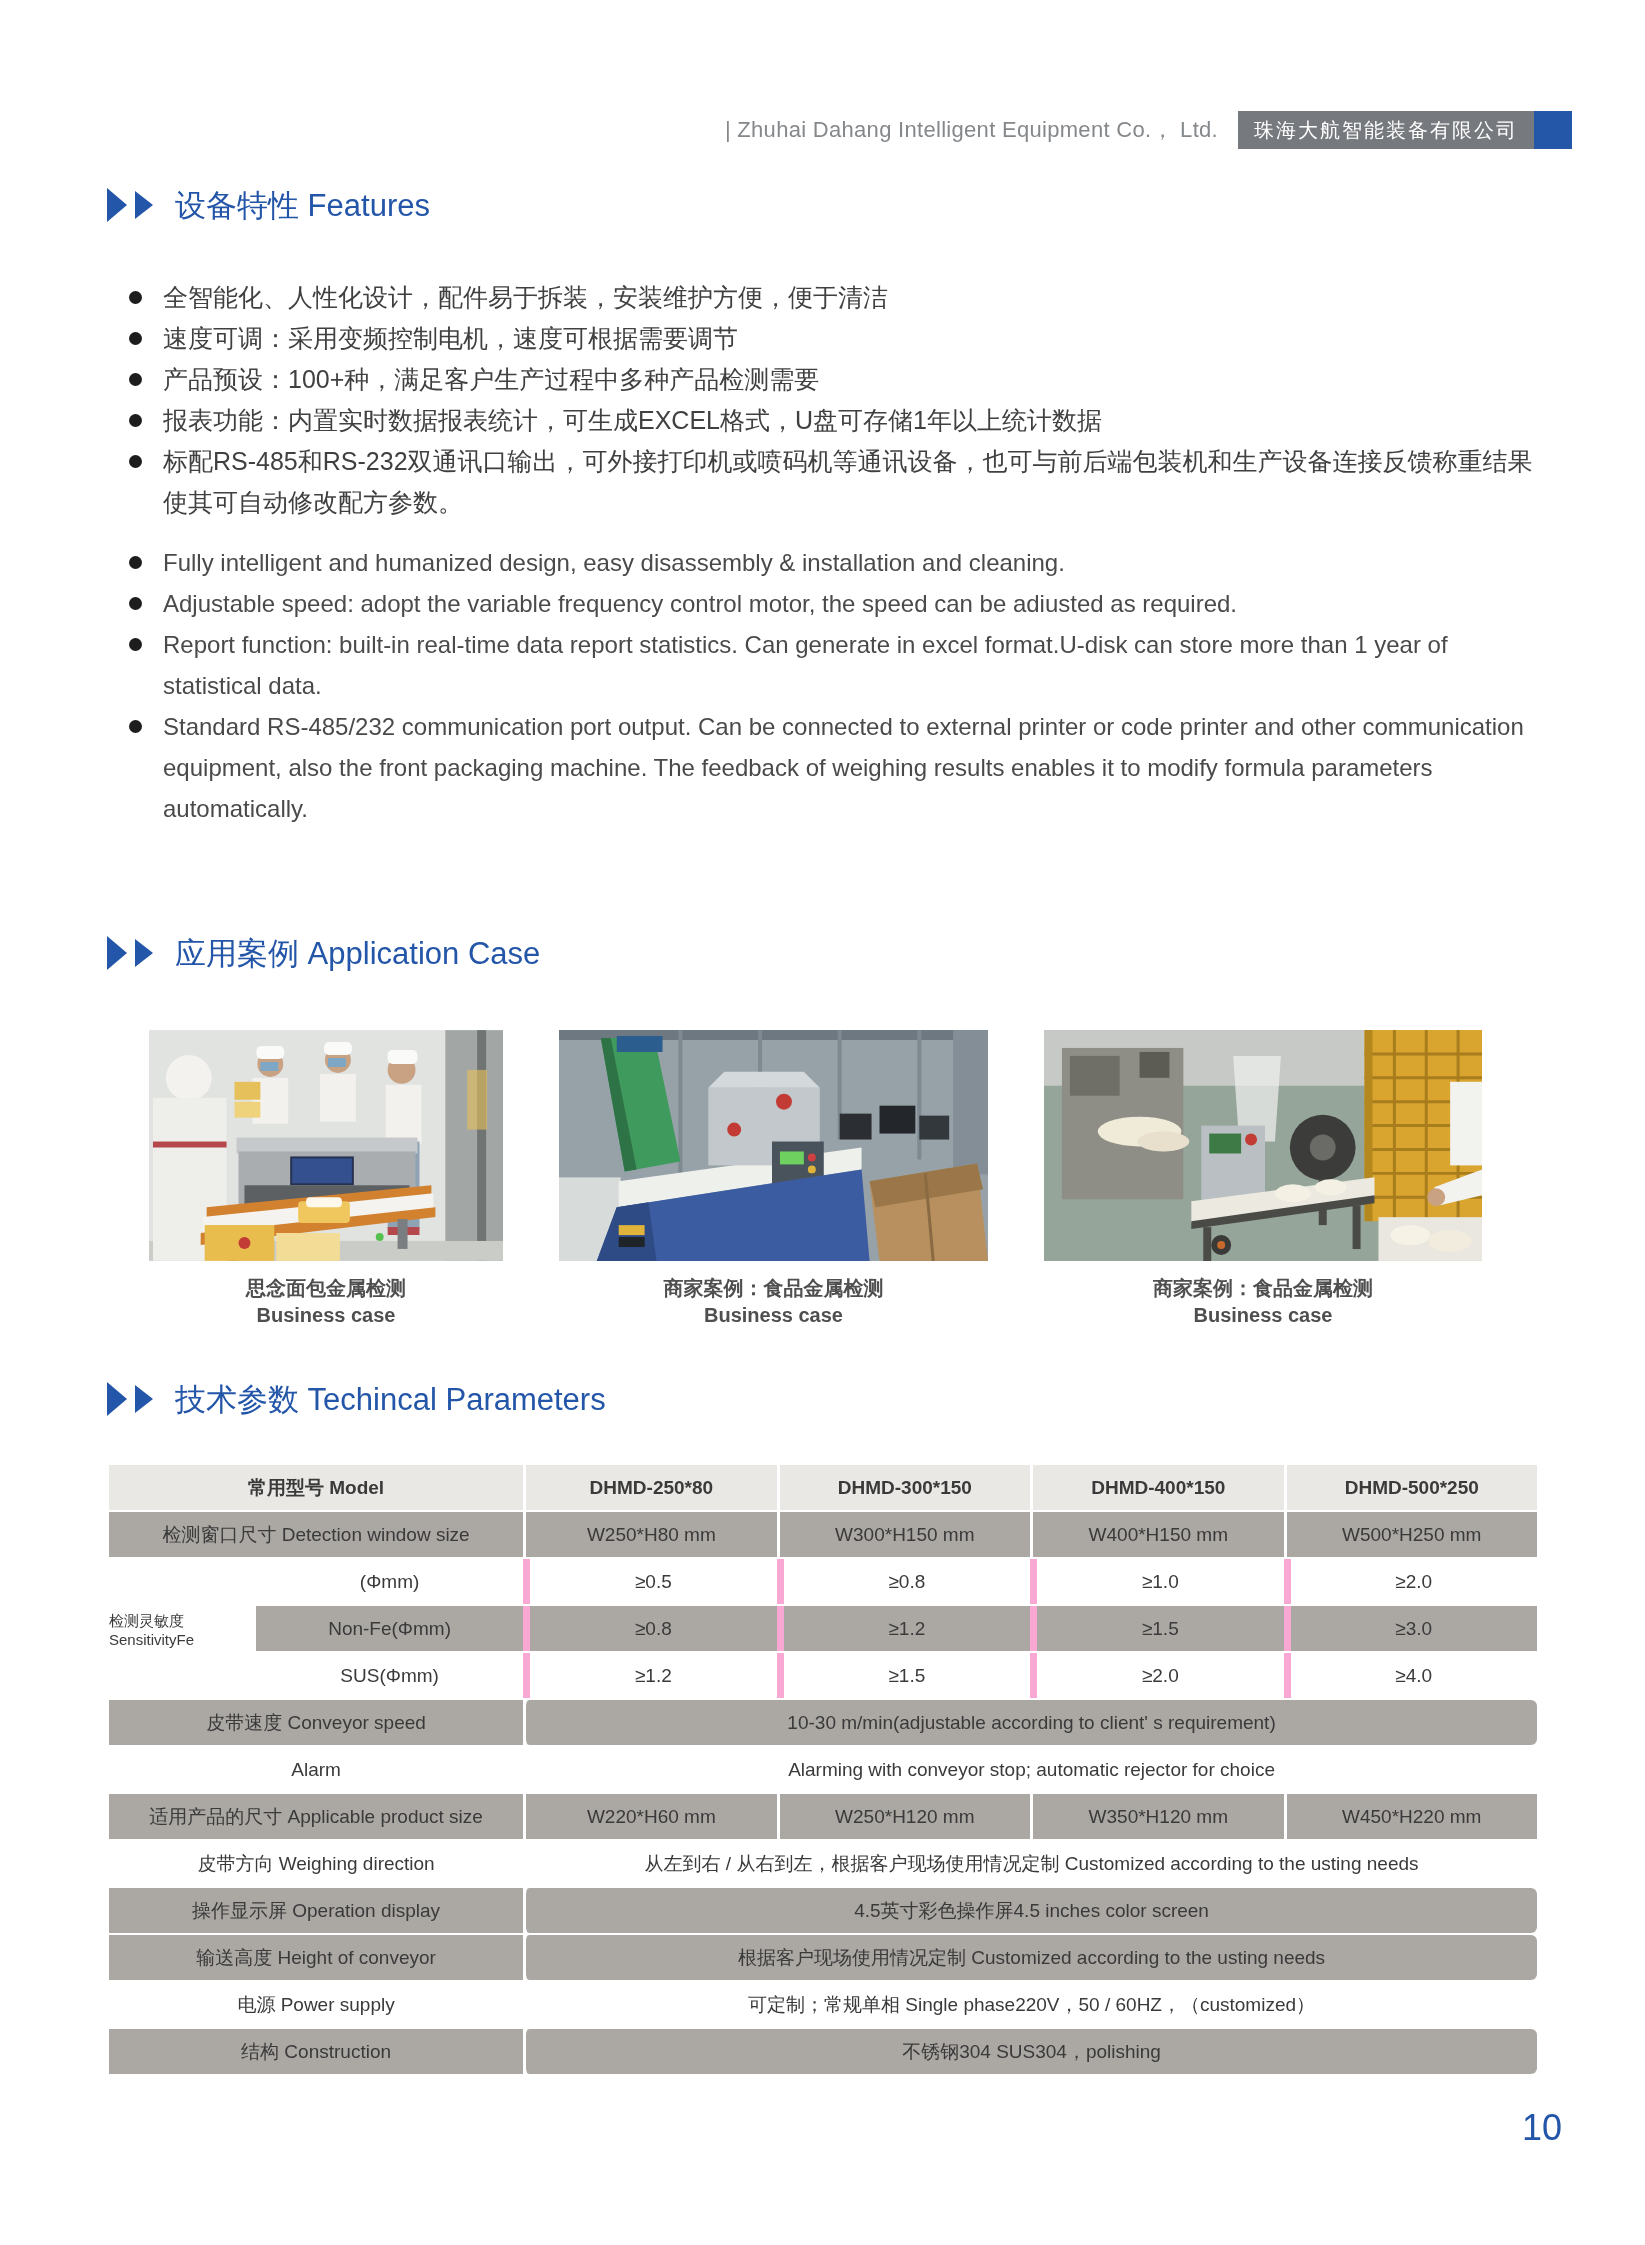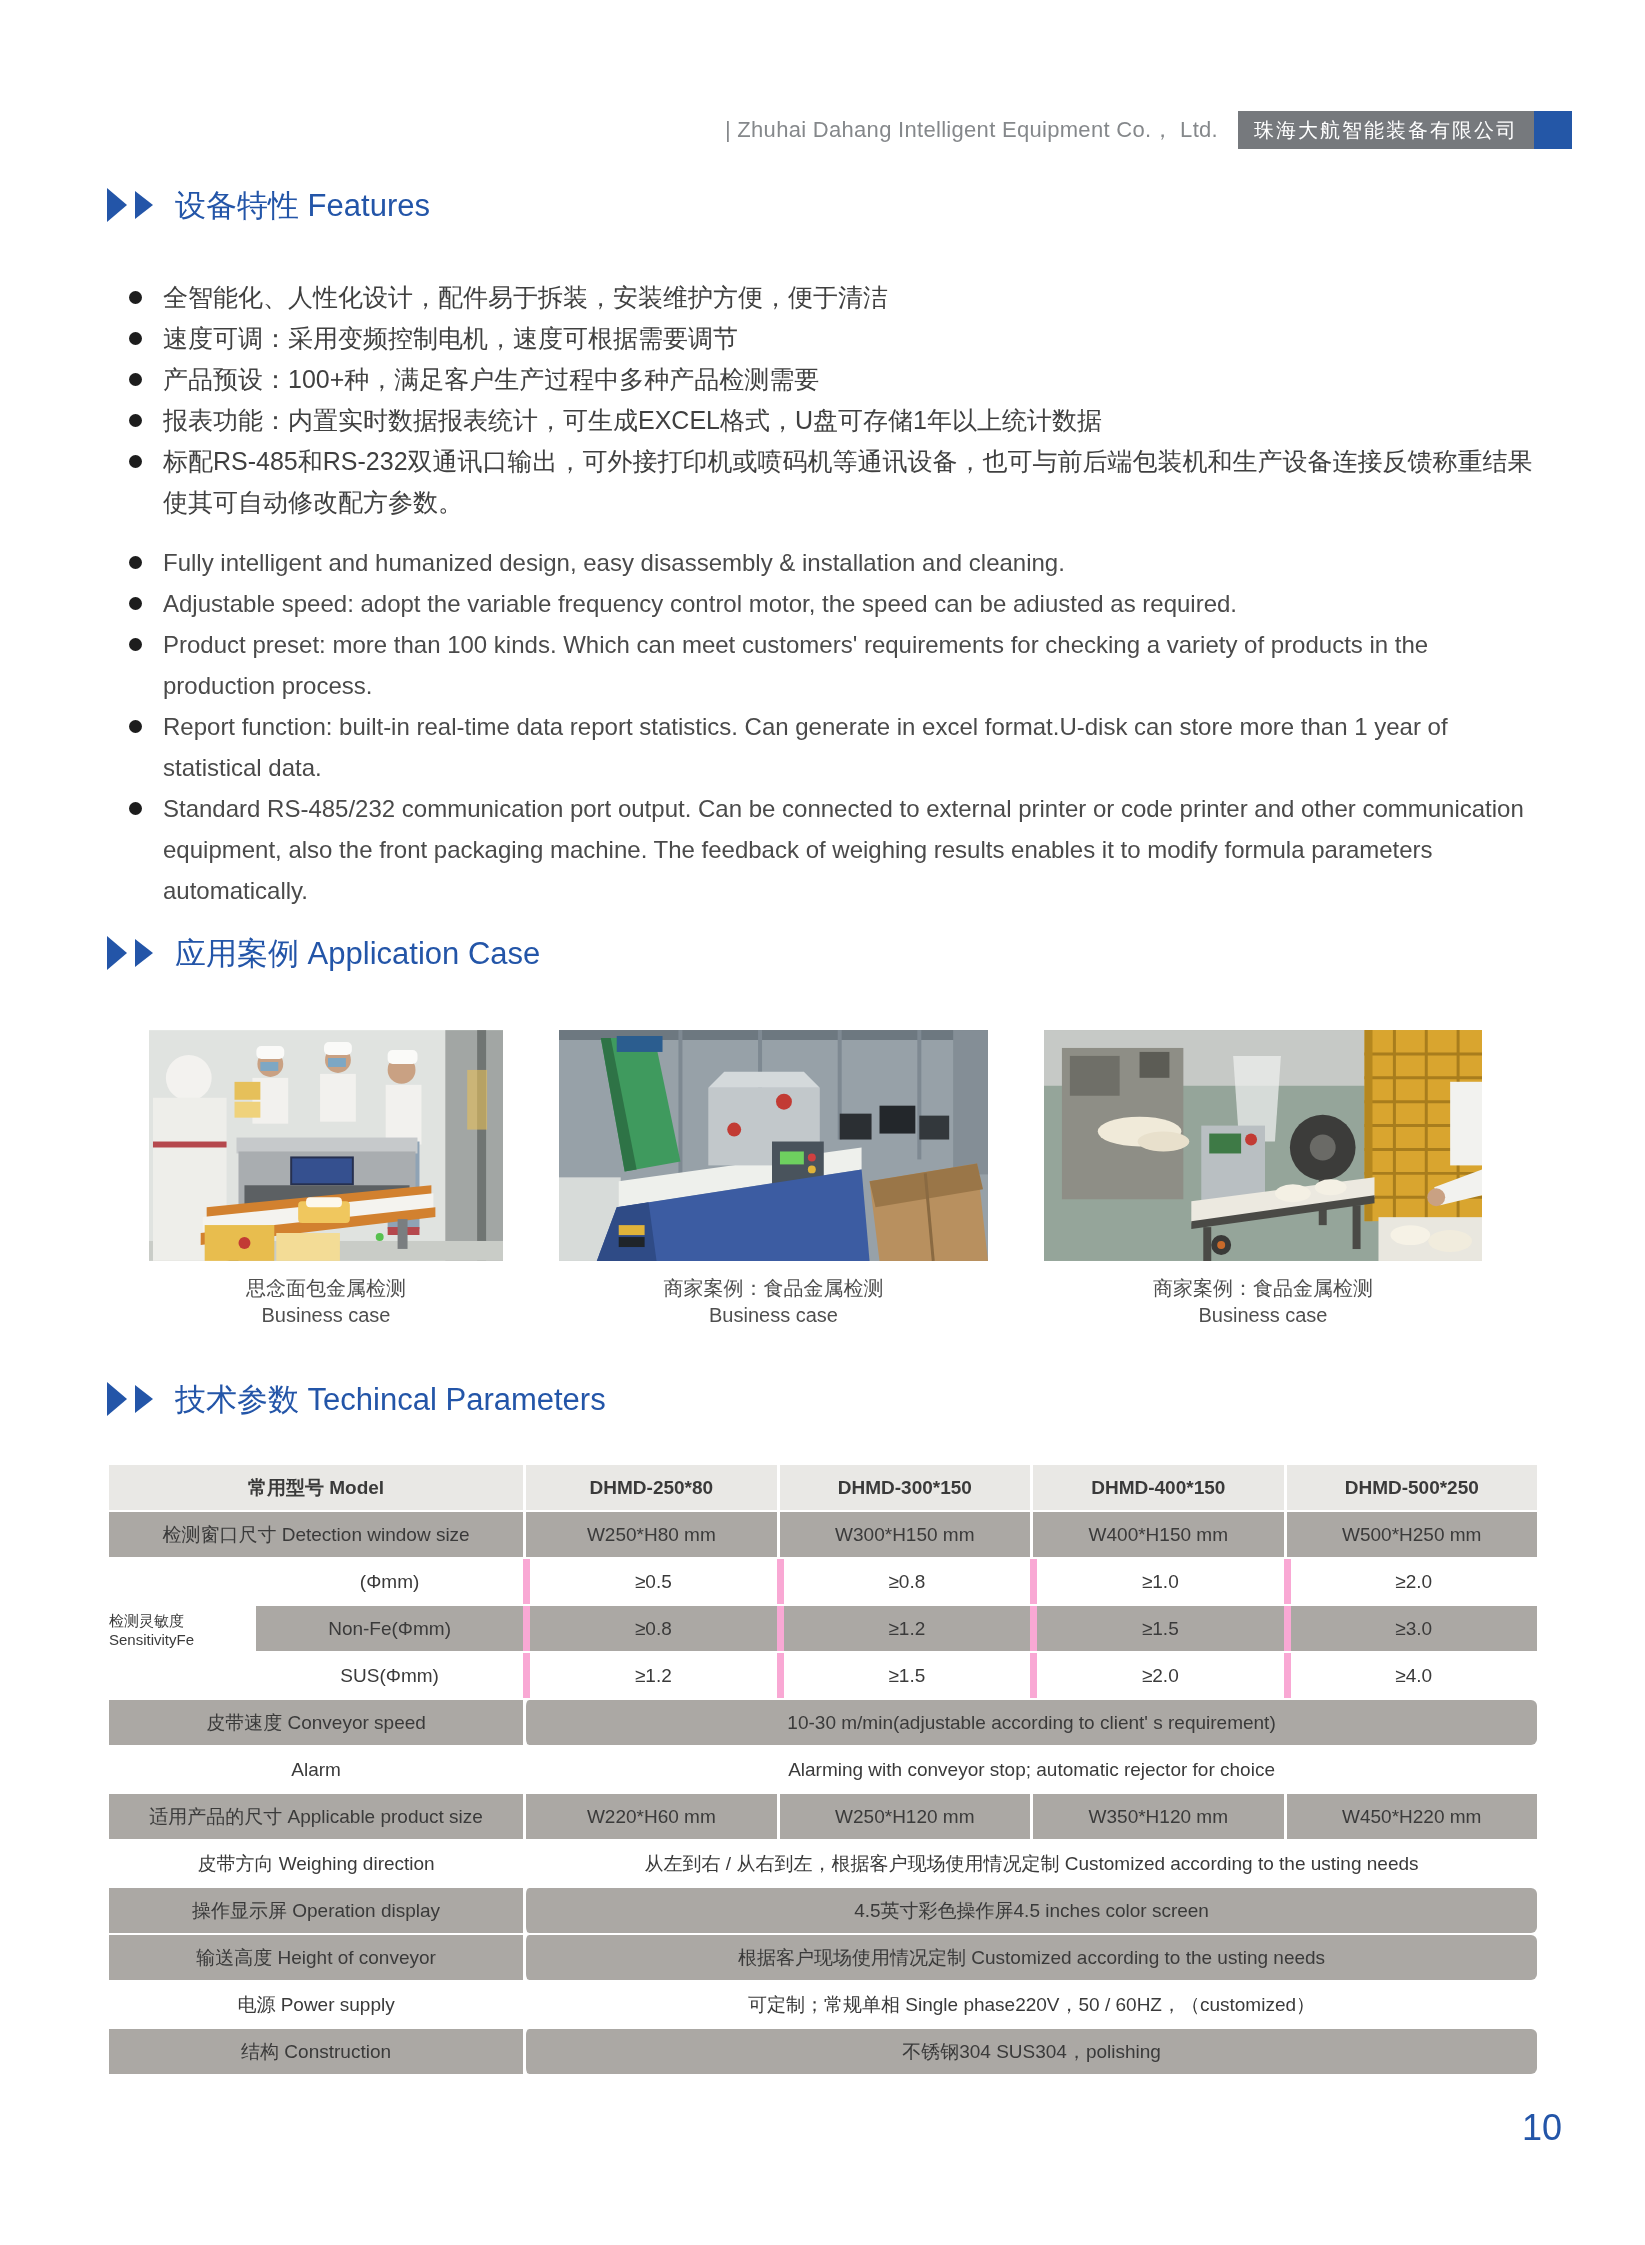--- a/index.html
+++ b/index.html
@@ -23,21 +23,21 @@
   
   .blist { position:absolute; left:127px; width:1407px; list-style:none; }
   #cn-list { top:277px; }
   #en-list { top:542px; }
   .blist li { position:relative; padding-left:36px; color:#404040; line-height:41px; }
   #cn-list li { font-size:25px; }
   #en-list li { font-size:24px; color:#4a4a4a; }
   .dot { position:absolute; left:2px; top:14px; width:13px; height:13px; border-radius:50%; background:#1d1d1d; }
 
   
-  .photos { position:absolute; top:1030px; left:149px; display:flex; gap:56px; }
+  .photos { position:absolute; top:1030px; left:149px; display:flex; gap:56px;font-weight:bold; }
   .photo-card { display:flex; flex-direction:column; }
   .photo-card svg { display:block; }
   .photo-card figcaption { margin-top:14px; text-align:center; color:#4f4f4f; font-size:20px; line-height:27px; }
 
   
   .ptable { position:absolute; top:1465px; left:109px; width:1428px; font-size:19px; color:#3a3a3a; }
   .t-row { display:flex; height:45px; margin-bottom:2px; }
   .t-row > div { display:flex; align-items:center; justify-content:center; text-align:center; height:100%; }
   .bg-light { background:#e9e8e5; }
   .bg-gray  { background:#aba8a4; }
@@ -82,21 +82,20 @@
     <li><span class="dot"></span><span>全智能化、人性化设计，配件易于拆装，安装维护方便，便于清洁</span></li>
     <li><span class="dot"></span><span>速度可调：采用变频控制电机，速度可根据需要调节</span></li>
     <li><span class="dot"></span><span>产品预设：100+种，满足客户生产过程中多种产品检测需要</span></li>
     <li><span class="dot"></span><span>报表功能：内置实时数据报表统计，可生成EXCEL格式，U盘可存储1年以上统计数据</span></li>
     <li><span class="dot"></span><span>标配RS-485和RS-232双通讯口输出，可外接打印机或喷码机等通讯设备，也可与前后端包装机和生产设备连接反馈称重结果 使其可自动修改配方参数。</span></li>
   </ul>
 
   <ul class="blist" id="en-list">
     <li><span class="dot"></span><span>Fully intelligent and humanized design, easy disassembly &amp; installation and cleaning.</span></li>
     <li><span class="dot"></span><span>Adjustable speed: adopt the variable frequency control motor, the speed can be adiusted as required.</span></li>
-    <li><span class="dot"></span><span>Product preset: more than 100 kinds. Which can meet customers' requirements for checking a variety of products in the production process.</span></li>
     <li><span class="dot"></span><span>Report function: built-in real-time data report statistics. Can generate in excel format.U-disk can store more than 1 year of statistical data.</span></li>
     <li><span class="dot"></span><span>Standard RS-485/232 communication port output. Can be connected to external printer or code printer and other communication equipment, also the front packaging machine. The feedback of weighing results enables it to modify formula parameters automatically.</span></li>
   </ul>
 
   <h2 class="sec-title" id="title-cases">
     <svg class="arrows" width="52" height="36" viewBox="0 0 52 36">
       <polygon points="0,0 20,17 0,34" fill="#2355a8"></polygon>
       <polygon points="28,3 46,17 28,31" fill="#2355a8"></polygon>
     </svg>
     <span>应用案例 Application Case</span>

